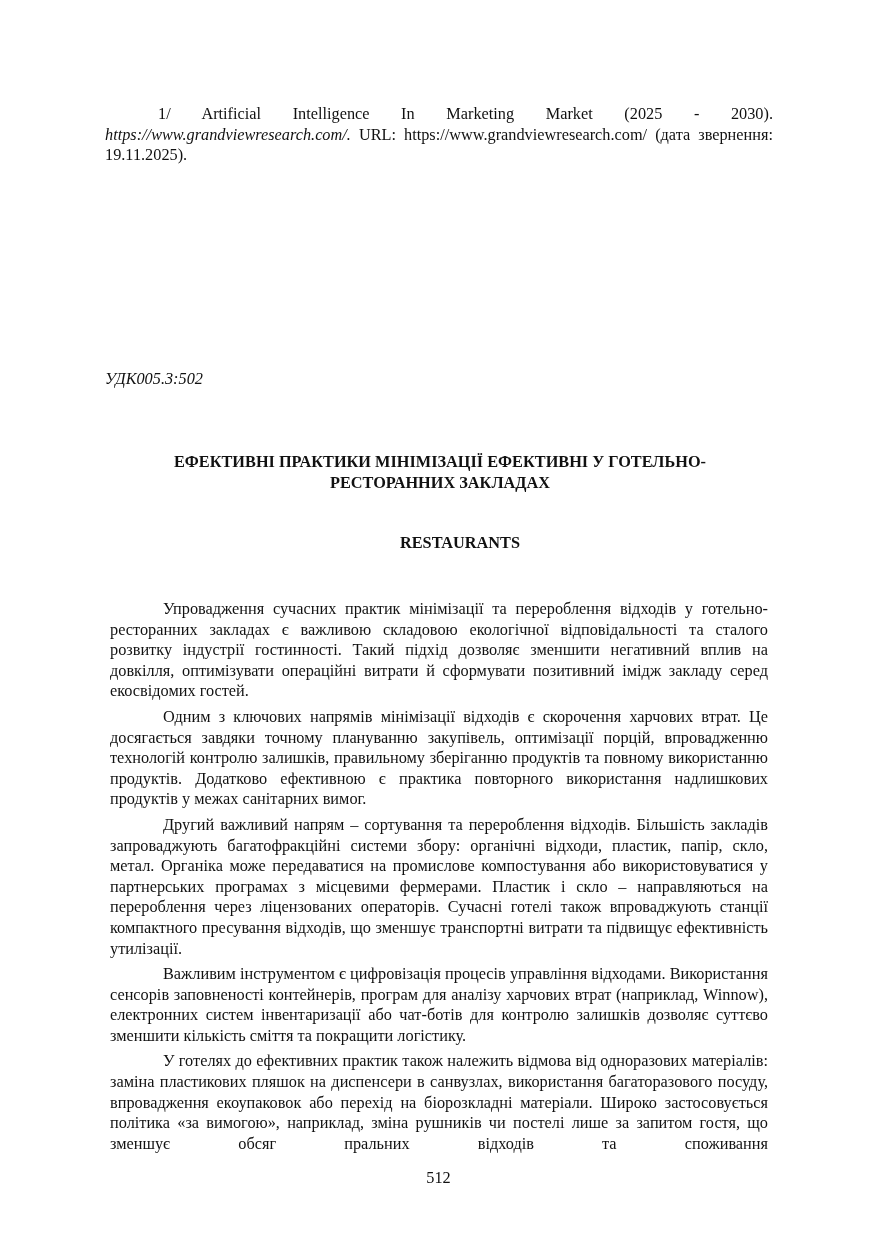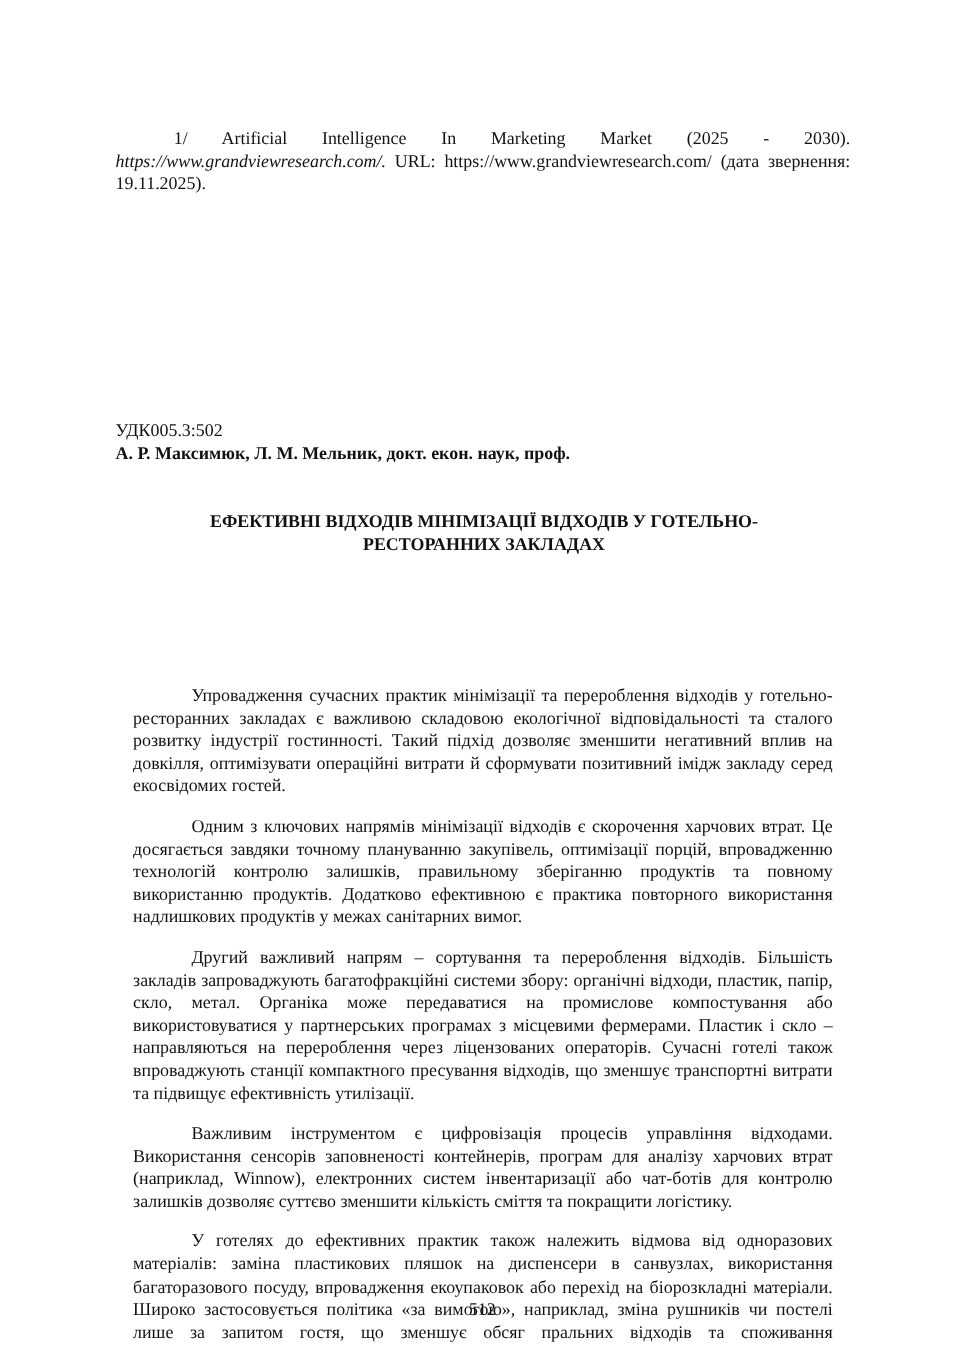--- a/index.html
+++ b/index.html
@@ -1,50 +1,50 @@
 <!DOCTYPE html>
 <html><head>
 <meta charset="utf-8">
 <style>
   html, body { margin: 0; padding: 0; background: #ffffff; }
   body { width: 877px; height: 1240px; position: relative; overflow: hidden;
          font-family: "Liberation Serif", serif; color: #111; font-size: 16.3px; }
-  .page { position: absolute; left: 0; top: 12px; width: 877px; height: 928px; }
+  .page { position: absolute; left: 0; top: 0; width: 877px; height: 928px; }
   .block { position: absolute; left: 105px; width: 668px; line-height: 20.6px; }
   .just { text-align: justify; }
   .indent { text-indent: 53px; }
   .bold { font-weight: bold; }
   .ref-italic { font-style: italic; }
-  p { margin: 16px; }
+  p { margin: 5px; }
   .title { font-weight: bold; text-align: center; line-height: 20.6px; }
   .page-number { position: absolute; left: 0; width: 877px; top: 1168px; text-align: center; line-height: 20px; }
 </style>
 </head>
 <body>
 
 <div class="page">
 
   <div class="block just indent" style="top:104px;">
     <span>1/</span>
     <span>Artificial Intelligence In Marketing Market (2025 - 2030).</span>
     <span class="ref-italic">https://www.grandviewresearch.com/.</span>
     <span>URL:</span>
     <span>https://www.grandviewresearch.com/</span>
     <span>(дата звернення: 19.11.2025).</span>
   </div>
 
-  <div class="block" style="top:369px;">УДК005.3:502</div>
-  <div class="block bold" style="top:390px;">А. Р. Максимюк, Л. М. Мельник, докт. екон. наук, проф.</div>
+  <div class="block" style="top:369px;font-style:italic;">УДК005.3:502</div>
 
   <div class="block title" style="top:452px; left:90px; width:700px;">
-    <div>ЕФЕКТИВНІ ВІДХОДІВ МІНІМІЗАЦІЇ ВІДХОДІВ У ГОТЕЛЬНО-</div>
+    <div>ЕФЕКТИВНІ ПРАКТИКИ МІНІМІЗАЦІЇ ЕФЕКТИВНІ У ГОТЕЛЬНО-</div>
     <div>РЕСТОРАННИХ ЗАКЛАДАХ</div>
   </div>
 
   <div class="block title" style="top:533px; left:100px; width:720px;">
+    <div>RESTAURANTS</div>
   </div>
 
   <div class="block just" style="top:594px;">
     <p class="indent">Упровадження сучасних практик мінімізації та перероблення відходів у готельно-ресторанних закладах є важливою складовою екологічної відповідальності та сталого розвитку індустрії гостинності. Такий підхід дозволяє зменшити негативний вплив на довкілля, оптимізувати операційні витрати й сформувати позитивний імідж закладу серед екосвідомих гостей.</p>
     <p class="indent">Одним з ключових напрямів мінімізації відходів є скорочення харчових втрат. Це досягається завдяки точному плануванню закупівель, оптимізації порцій, впровадженню технологій контролю залишків, правильному зберіганню продуктів та повному використанню продуктів. Додатково ефективною є практика повторного використання надлишкових продуктів у межах санітарних вимог.</p>
     <p class="indent">Другий важливий напрям – сортування та перероблення відходів. Більшість закладів запроваджують багатофракційні системи збору: органічні відходи, пластик, папір, скло, метал. Органіка може передаватися на промислове компостування або використовуватися у партнерських програмах з місцевими фермерами. Пластик і скло – направляються на перероблення через ліцензованих операторів. Сучасні готелі також впроваджують станції компактного пресування відходів, що зменшує транспортні витрати та підвищує ефективність утилізації.</p>
     <p class="indent">Важливим інструментом є цифровізація процесів управління відходами. Використання сенсорів заповненості контейнерів, програм для аналізу харчових втрат (наприклад, Winnow), електронних систем інвентаризації або чат-ботів для контролю залишків дозволяє суттєво зменшити кількість сміття та покращити логістику.</p>
     <p class="indent" style="text-align-last: justify;">У готелях до ефективних практик також належить відмова від одноразових матеріалів: заміна пластикових пляшок на диспенсери в санвузлах, використання багаторазового посуду, впровадження екоупаковок або перехід на біорозкладні матеріали. Широко застосовується політика «за вимогою», наприклад, зміна рушників чи постелі лише за запитом гостя, що зменшує обсяг пральних відходів та споживання</p>
   </div>
 

